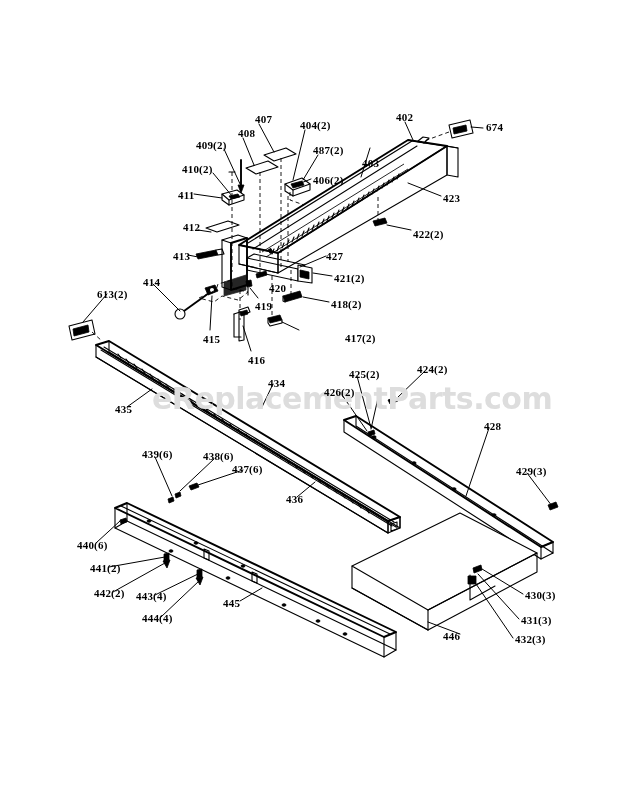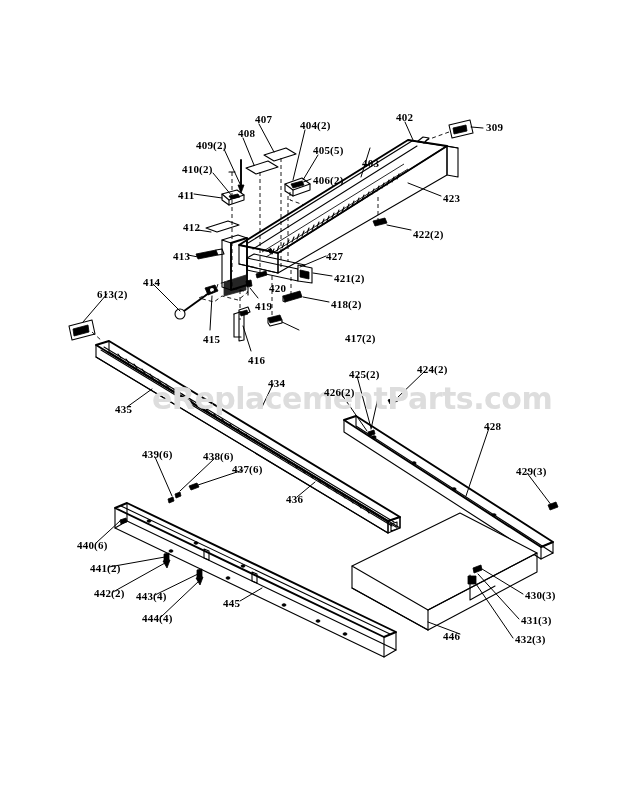--- a/index.html
+++ b/index.html
@@ -403,25 +403,25 @@
       <path class="lead" d="M460,634 L428,622"></path>
       <path class="lead" d="M523,594 L482,569"></path>
       <path class="lead" d="M519,619 L478,574"></path>
       <path class="lead" d="M513,638 L474,581"></path>
     </g>
   </svg>
 
   <div id="watermark">eReplacementParts.com</div>
 
   <div id="callout-layer">
-      <div class="lbl" style="left: 486px; top: 122px;">309</div>
+      <div class="lbl" style="left: 486px; top: 122px;">674</div>
       <div class="lbl" style="left: 396px; top: 112px;">402</div>
       <div class="lbl" style="left: 362px; top: 137px; margin-top: 21px;">403</div>
       <div class="lbl" style="left: 300px; top: 120px;">404(2)</div>
-      <div class="lbl" style="left: 313px; top: 145px;">405(5)</div>
+      <div class="lbl" style="left: 313px; top: 145px;">487(2)</div>
       <div class="lbl" style="left: 313px; top: 175px;">406(2)</div>
       <div class="lbl" style="left: 255px; top: 114px;">407</div>
       <div class="lbl" style="left: 238px; top: 128px;">408</div>
       <div class="lbl" style="left: 196px; top: 140px;">409(2)</div>
       <div class="lbl" style="left: 182px; top: 164px;">410(2)</div>
       <div class="lbl" style="left: 178px; top: 190px;">411</div>
       <div class="lbl" style="left: 183px; top: 222px;">412</div>
       <div class="lbl" style="left: 173px; top: 251px;">413</div>
       <div class="lbl" style="left: 143px; top: 277px;">414</div>
       <div class="lbl" style="left: 203px; top: 334px;">415</div>

